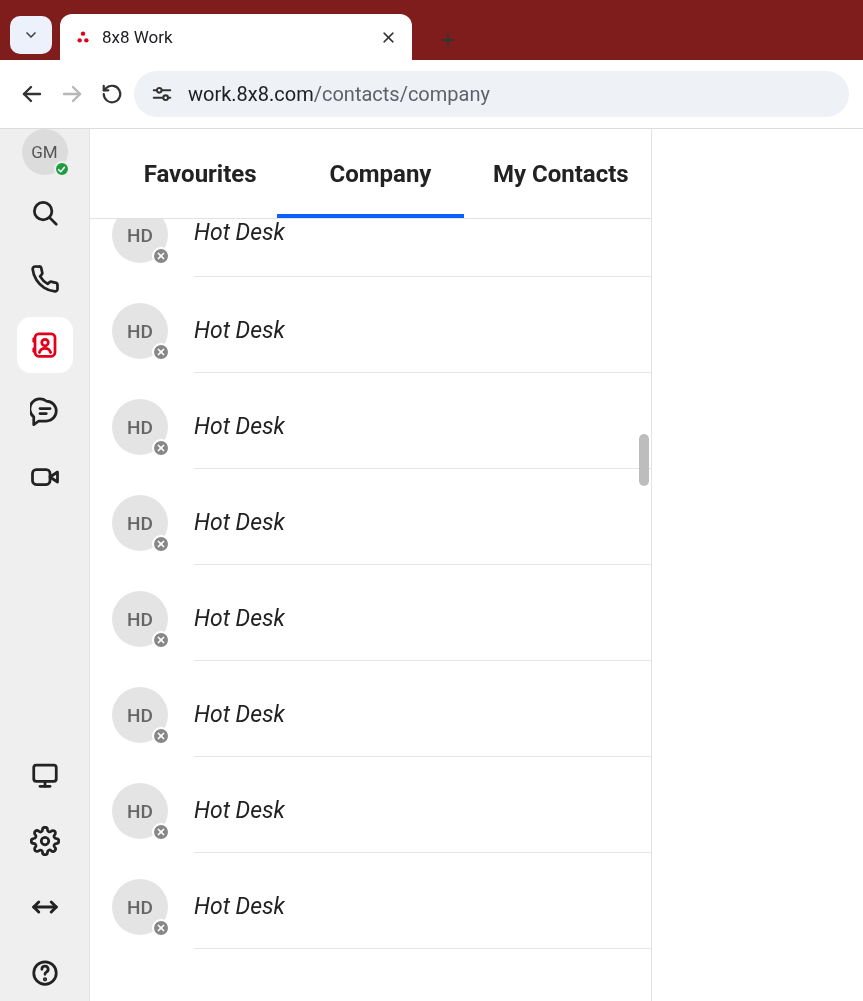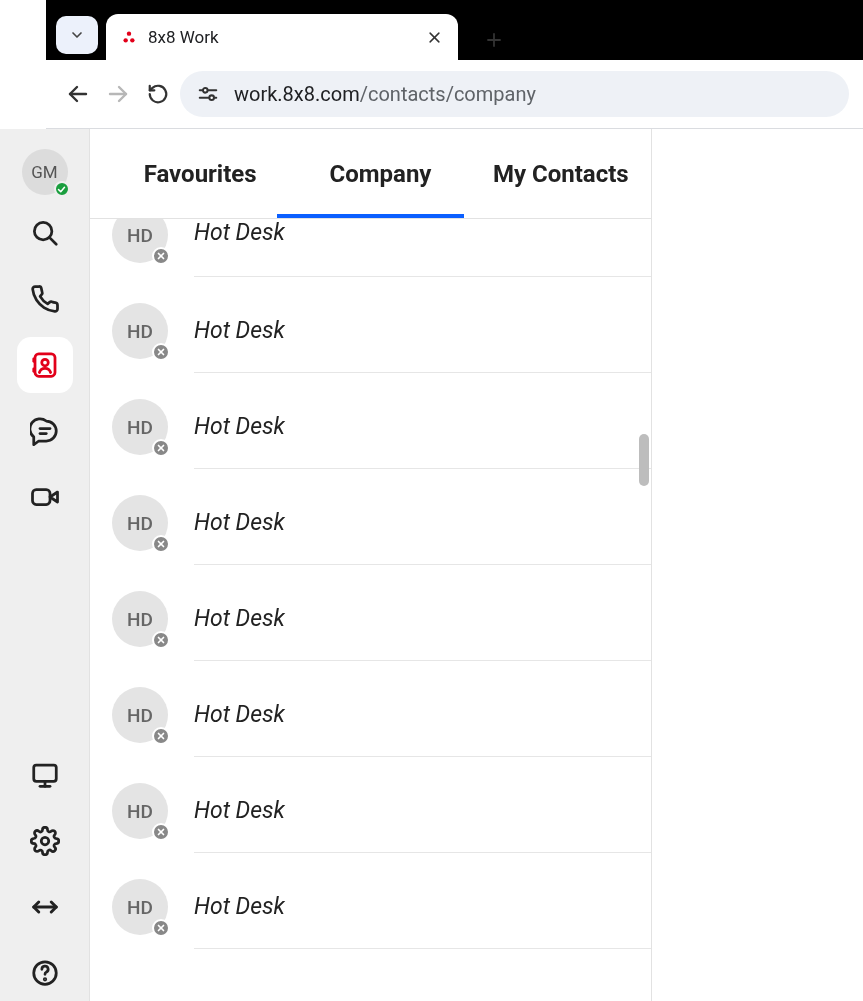--- a/index.html
+++ b/index.html
@@ -1,39 +1,39 @@
 <!DOCTYPE html>
 <html><head>
 <meta charset="utf-8">
 <style>
   * { box-sizing: border-box; margin: 0; padding: 0; }
   html, body { width: 863px; height: 1001px; font-family: -apple-system, BlinkMacSystemFont, "Segoe UI", Roboto, Arial, sans-serif; overflow: hidden; }
   body { display: flex; flex-direction: column; background: #fff; }
 
   
-  .browser-chrome { background: #000000; display: flex; flex-direction: column; margin-left: 46px; }
+  .browser-chrome { background: #7f1d1d; display: flex; flex-direction: column; }
   .tab-strip { display: flex; align-items: flex-end; height: 60px; padding-left: 6px; }
   .tab-dropdown { width: 42px; height: 38px; background: #ecf1fb; border-radius: 10px; display: flex; align-items: center; justify-content: center; margin: 0 8px 6px 4px; cursor: pointer; }
   .tab { background: #fff; border-radius: 12px 12px 0 0; height: 46px; width: 352px; display: flex; align-items: center; padding: 0 14px; gap: 10px; margin-top: 14px; }
   .tab-favicon { width: 18px; height: 18px; display:flex; align-items:center; justify-content:center; }
   .tab-title { flex: 1; font-size: 17px; color: #202124; }
   .tab-close { width: 20px; height: 20px; display:flex; align-items:center; justify-content:center; cursor:pointer; border-radius:50%; }
   .new-tab { width: 36px; height: 36px; display:flex; align-items:center; justify-content:center; margin-left: 18px; margin-bottom: 2px; cursor:pointer; border-radius:50%; }
 
   .toolbar { background: #fff; height: 69px; display:flex; align-items:center; padding: 0 14px; gap: 4px; border-bottom: 1px solid #dadce0; }
   .nav-btn { width: 36px; height: 36px; display:flex; align-items:center; justify-content:center; cursor:pointer; border-radius:50%; }
   .nav-btn.disabled { opacity: 0.35; cursor: default; }
   .omnibox { flex: 1; height: 46px; background: #eef1f6; border-radius: 23px; display:flex; align-items:center; padding: 0 16px; gap: 14px; }
   .site-tune { width: 24px; height: 24px; display:flex; align-items:center; justify-content:center; }
   .url { font-size: 20px; color: #202124; }
   .url .path { color: #5f6368; }
 
   
   .app { flex: 1; display: flex; overflow: hidden; }
-  .sidebar { width: 90px; background: #efefef; border-right: 1px solid #e2e2e2; display:flex; flex-direction:column; align-items:center; padding-top: 20px; gap: 10px; }
+  .sidebar { width: 90px; background: #efefef; border-right: 1px solid #e2e2e2; display:flex; flex-direction:column; align-items:center; padding-top: 0; gap: 10px; }
   .sidebar-spacer { flex: 1; }
   .avatar { width: 46px; height: 46px; border-radius: 50%; background: #dcdcdc; color:#555; display:flex; align-items:center; justify-content:center; font-size:17px; position:relative; cursor:pointer; }
   .presence { position:absolute; bottom:-2px; right:-2px; width:16px; height:16px; border-radius:50%; background:#1a9e3e; border:2px solid #efefef; display:flex; align-items:center; justify-content:center; }
   .sb-item { width: 56px; height: 56px; display:flex; align-items:center; justify-content:center; border-radius:14px; cursor:pointer; }
   .sb-item.active { background:#fff; }
   .sb-item svg { stroke:#222; }
   .sb-item.active svg { stroke:#e2001a; }
 
   .main { width: 562px; border-right: 1px solid #e2e2e2; display:flex; flex-direction:column; overflow:hidden; }
   .tabs { display:flex; height: 90px; align-items:center; border-bottom: 1px solid #e2e2e2; position:relative;padding-left:20px; }

